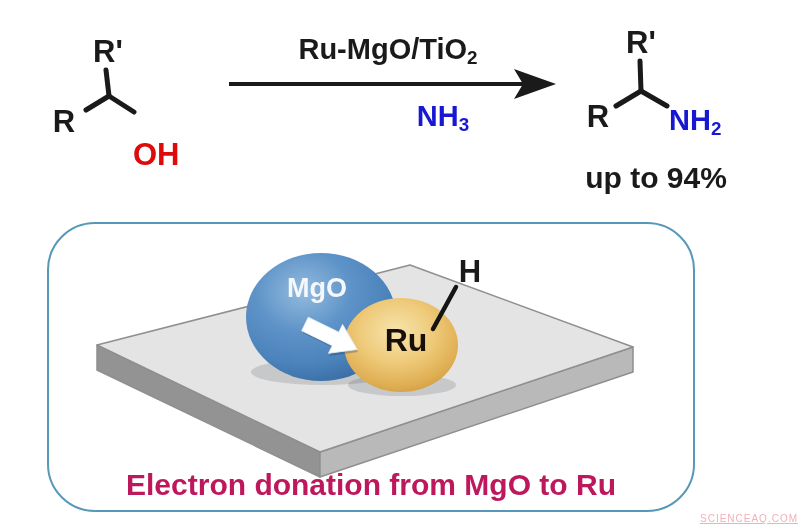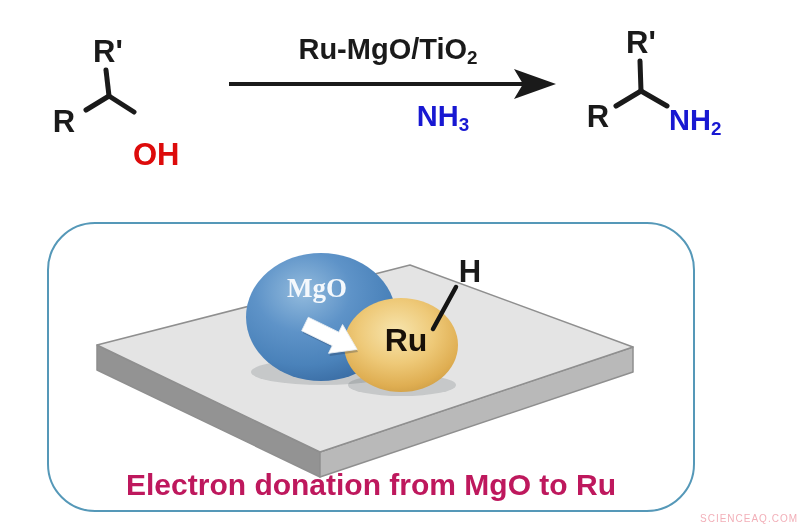--- a/index.html
+++ b/index.html
@@ -10,21 +10,21 @@
   .lbl{position:absolute;white-space:nowrap;line-height:1;z-index:3;}
   .ctr{transform:translate(-50%,-50%);}
   .vctr{transform:translate(0,-50%);}
   sub{font-size:0.65em;line-height:0;vertical-align:-0.28em;}
   .red{color:#dd0b0b;}
   .blue{color:#1818d2;}
   .fs31{font-size:31px;}
   .fs30{font-size:30px;}
   .fs29{font-size:29px;}
   .fs28{font-size:32px;}
-  .fs27{font-size:27px;font-family:Liberation Serif, serif;}
+  .fs27{font-size:27px;}
   #mech-box{
     position:absolute;left:47px;top:222px;width:644px;height:286px;
     border:2px solid #5598b8;border-radius:48px;z-index:1;background:#ffffff;
   }
   #overlay{position:absolute;left:0;top:0;z-index:2;}
   .mgo-text{color:#f4f8fc;}
   .ru-text{color:#181008;}
   .caption-text{color:#be185d;font-size:30px;}
   .watermark{color:#f2afb8;font-size:10px;font-weight:400;letter-spacing:1px;z-index:4;}
 </style>
@@ -98,20 +98,21 @@
   </div>
   <div class="lbl ctr fs29 blue" style="left:396px;top:116px;margin-left:47px;">
     <span>NH</span><sub>3</sub>
   </div>
 
   <div class="lbl ctr fs31" style="left:641px;top:42px;">R'</div>
   <div class="lbl ctr fs31" style="left:598px;top:116px;">R</div>
   <div class="lbl vctr fs29 blue" style="left:669px;top:120px;">
     <span>NH</span><sub>2</sub>
   </div>
+  <div class="lbl ctr fs30" style="left:656px;top:178px;">up to 94%</div>
 
   <div class="lbl ctr fs27 mgo-text" style="left:317px;top:288px;">MgO</div>
   <div class="lbl ctr fs28 ru-text" style="left:406px;top:340px;">Ru</div>
   <div class="lbl ctr fs31" style="left:470px;top:271px;">H</div>
   <div class="lbl ctr caption-text" style="left:371px;top:485px;">Electron donation from MgO to Ru</div>
 
-  <div class="lbl vctr watermark" style="left:700px;top:519px;">SCIENCEAQ.COM</div>
+  <div class="lbl vctr watermark" style="left:700px;top:519px;text-decoration:underline;">SCIENCEAQ.COM</div>
 </div>
 
 </body></html>

